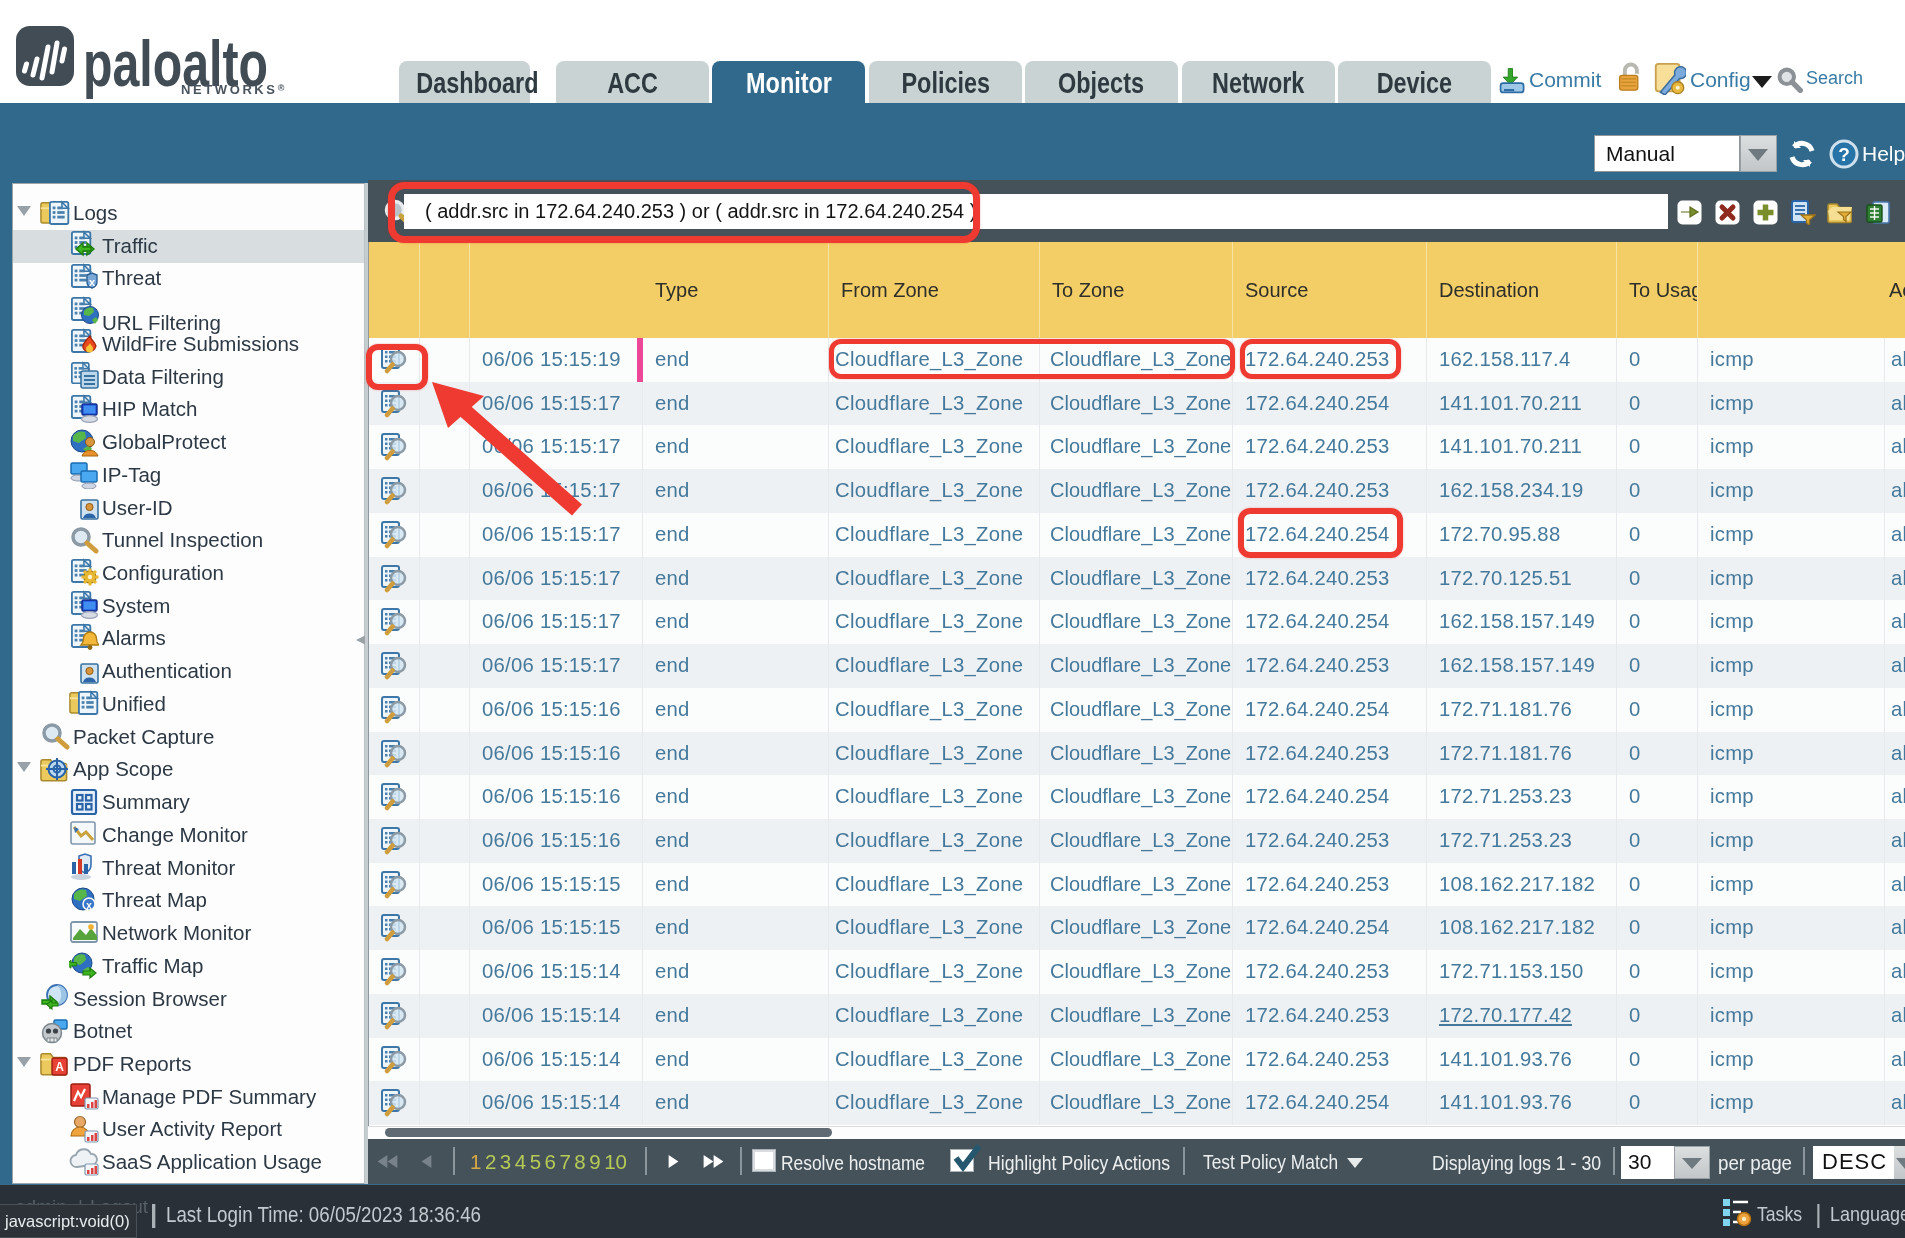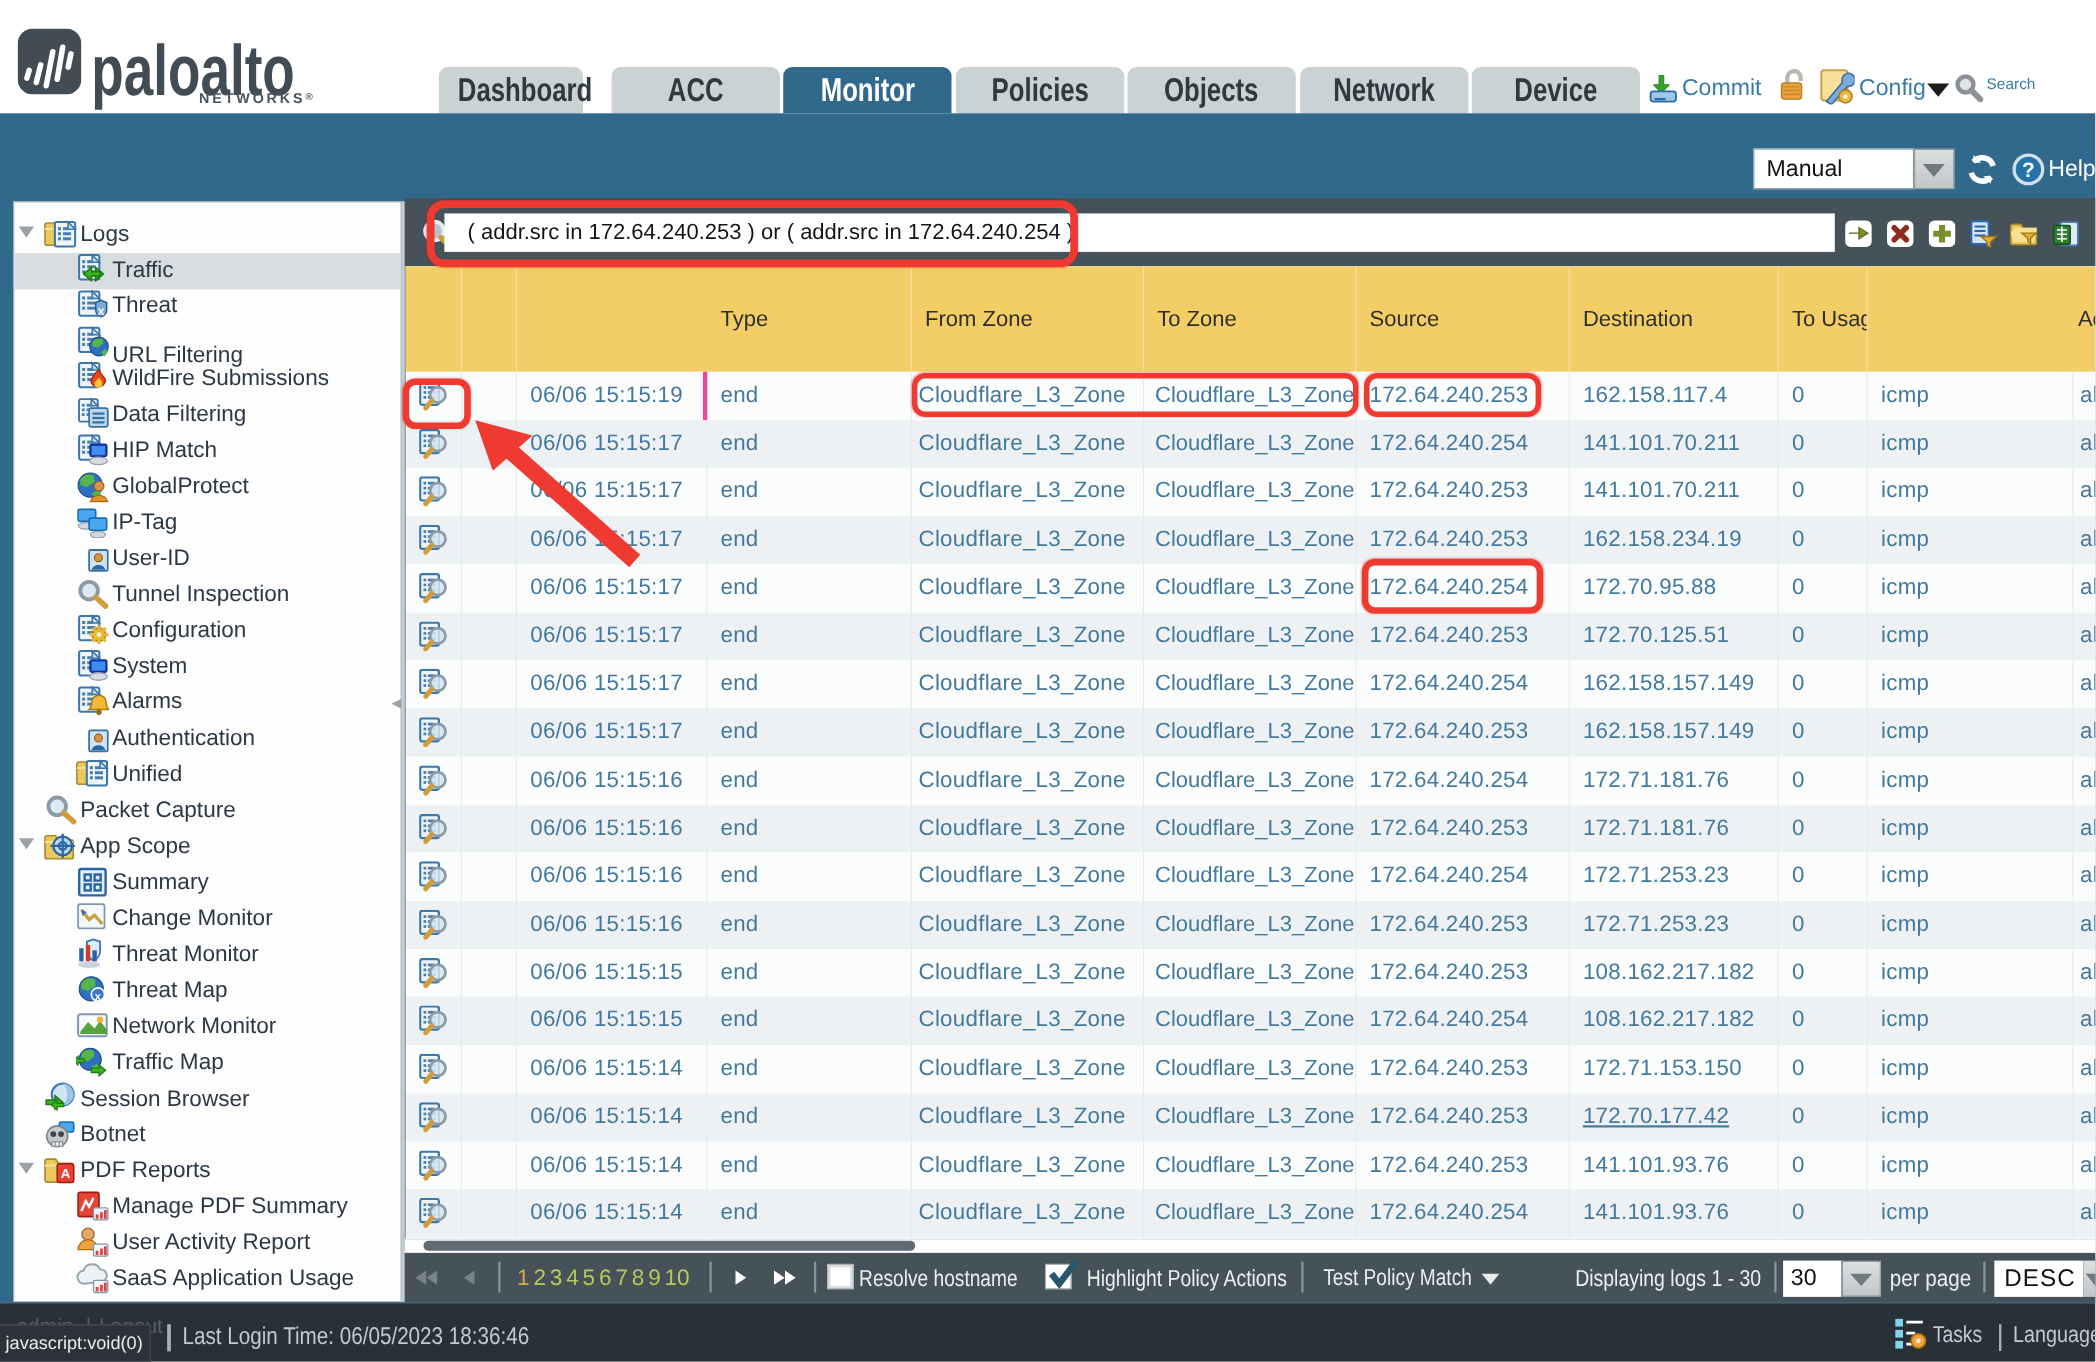--- a/index.html
+++ b/index.html
@@ -57,21 +57,21 @@
 <path d="M8 33 L24 14 a6.5 6.5 0 1 1 5 4 L13 36 z" fill="#7aabdc" stroke="#3c6c9e" stroke-width="1.6"></path>
 <circle cx="27" cy="28" r="6.5" fill="#e8b93e" stroke="#a9801f" stroke-width="1.5"></circle>
 <circle cx="27" cy="28" r="2.2" fill="#fdf2cf"></circle>
 </svg>
 <div class="abs" style="left:1690px;top:68px;font-size:21px;color:#3a7ba5">Config</div>
 <div class="abs" style="left:1752px;top:76px;width:0;height:0;border:10px solid transparent;border-top:12px solid #1c1c1c"></div>
 <svg class="abs" style="left:1776px;top:66px" width="27" height="27" viewBox="0 0 30 30">
 <circle cx="12" cy="12" r="8" fill="#dfe3e5" stroke="#8b9196" stroke-width="4.5"></circle>
 <line x1="18" y1="18" x2="27" y2="27" stroke="#8b9196" stroke-width="6" stroke-linecap="round"></line>
 </svg>
-<div class="abs" style="left:1806px;top:68px;font-size:14px;color:#3a7ba5">Search</div>
+<div class="abs" style="left:1806px;top:68px;font-size:18px;color:#3a7ba5">Search</div>
 <div class="abs" style="left:0;top:103px;width:1905px;height:1081px;background:#31698d"></div>
 <div class="abs" style="left:1594px;top:135px;width:146px;height:37px;background:#fff;border:1px solid #8d979c;font-size:21px;color:#111;line-height:35px;padding-left:11px">Manual</div>
 <div class="abs" style="left:1740px;top:135px;width:37px;height:37px;background:linear-gradient(#dcdfe0,#c2c6c8);border:1px solid #98a1a5"></div>
 <div class="abs" style="left:1748px;top:149px;width:0;height:0;border:10px solid transparent;border-top:12px solid #6e7a80"></div>
 <svg class="abs" style="left:1788px;top:140px" width="28" height="28" viewBox="0 0 28 28">
 <path d="M24 11 a10.5 10.5 0 0 0 -18 -4" fill="none" stroke="#fff" stroke-width="5"></path>
 <path d="M6 1 v7 h7 z" fill="#fff"></path>
 <path d="M4 17 a10.5 10.5 0 0 0 18 4" fill="none" stroke="#fff" stroke-width="5"></path>
 <path d="M22 27 v-7 h-7 z" fill="#fff"></path>
 </svg>
@@ -540,21 +540,21 @@
             <rect x="4" y="9.5" width="2.5" height="2.5"></rect>
             <rect x="8" y="9.5" width="7" height="2.5"></rect>
             <rect x="4" y="14" width="2.5" height="2.5"></rect>
             <rect x="8" y="14" width="7" height="2.5"></rect>
           </g>
           <circle cx="17" cy="13" r="7" fill="#d4e6f2" fill-opacity="0.85" stroke="#8b9aa4" stroke-width="2.5"></circle>
           <line x1="11.5" y1="18.5" x2="6" y2="25" stroke="#cf9d3d" stroke-width="4.5" stroke-linecap="round"></line>
         </svg>
       </div>
 <div class="cell" style="left:51px;width:50px;border-right:1px solid #e7eaec"></div>
-<div class="cell" style="left:101px;width:173px;padding-left:12px;line-height:43px;border-right:4px solid #ec4899">06/06 15:15:19</div>
+<div class="cell" style="left:101px;width:173px;padding-left:12px;line-height:43px;border-right:6px solid #ec4899">06/06 15:15:19</div>
 <div class="cell" style="left:274px;width:186px;padding-left:12px;line-height:43px;border-right:1px solid #e7eaec">end</div>
 <div class="cell" style="left:460px;width:211px;padding-left:6px;line-height:43px;border-right:1px solid #e7eaec">Cloudflare_L3_Zone</div>
 <div class="cell" style="left:671px;width:193px;padding-left:10px;line-height:43px;font-size:20px;letter-spacing:0;border-right:1px solid #e7eaec">Cloudflare_L3_Zone</div>
 <div class="cell" style="left:864px;width:194px;padding-left:12px;line-height:43px;border-right:1px solid #e7eaec">172.64.240.253</div>
 <div class="cell" style="left:1058px;width:190px;padding-left:12px;line-height:43px;border-right:1px solid #e7eaec">162.158.117.4</div>
 <div class="cell" style="left:1248px;width:81px;padding-left:12px;line-height:43px;border-right:1px solid #e7eaec">0</div>
 <div class="cell" style="left:1329px;width:187px;padding-left:12px;line-height:43px;border-right:1px solid #e7eaec">icmp</div>
 <div class="cell" style="left:1516px;width:121px;padding-left:6px;line-height:43px;border-right:1px solid #e7eaec">allow</div>
 </div>
 <div class="row" style="top:139.7px;background:#eef1f3">

